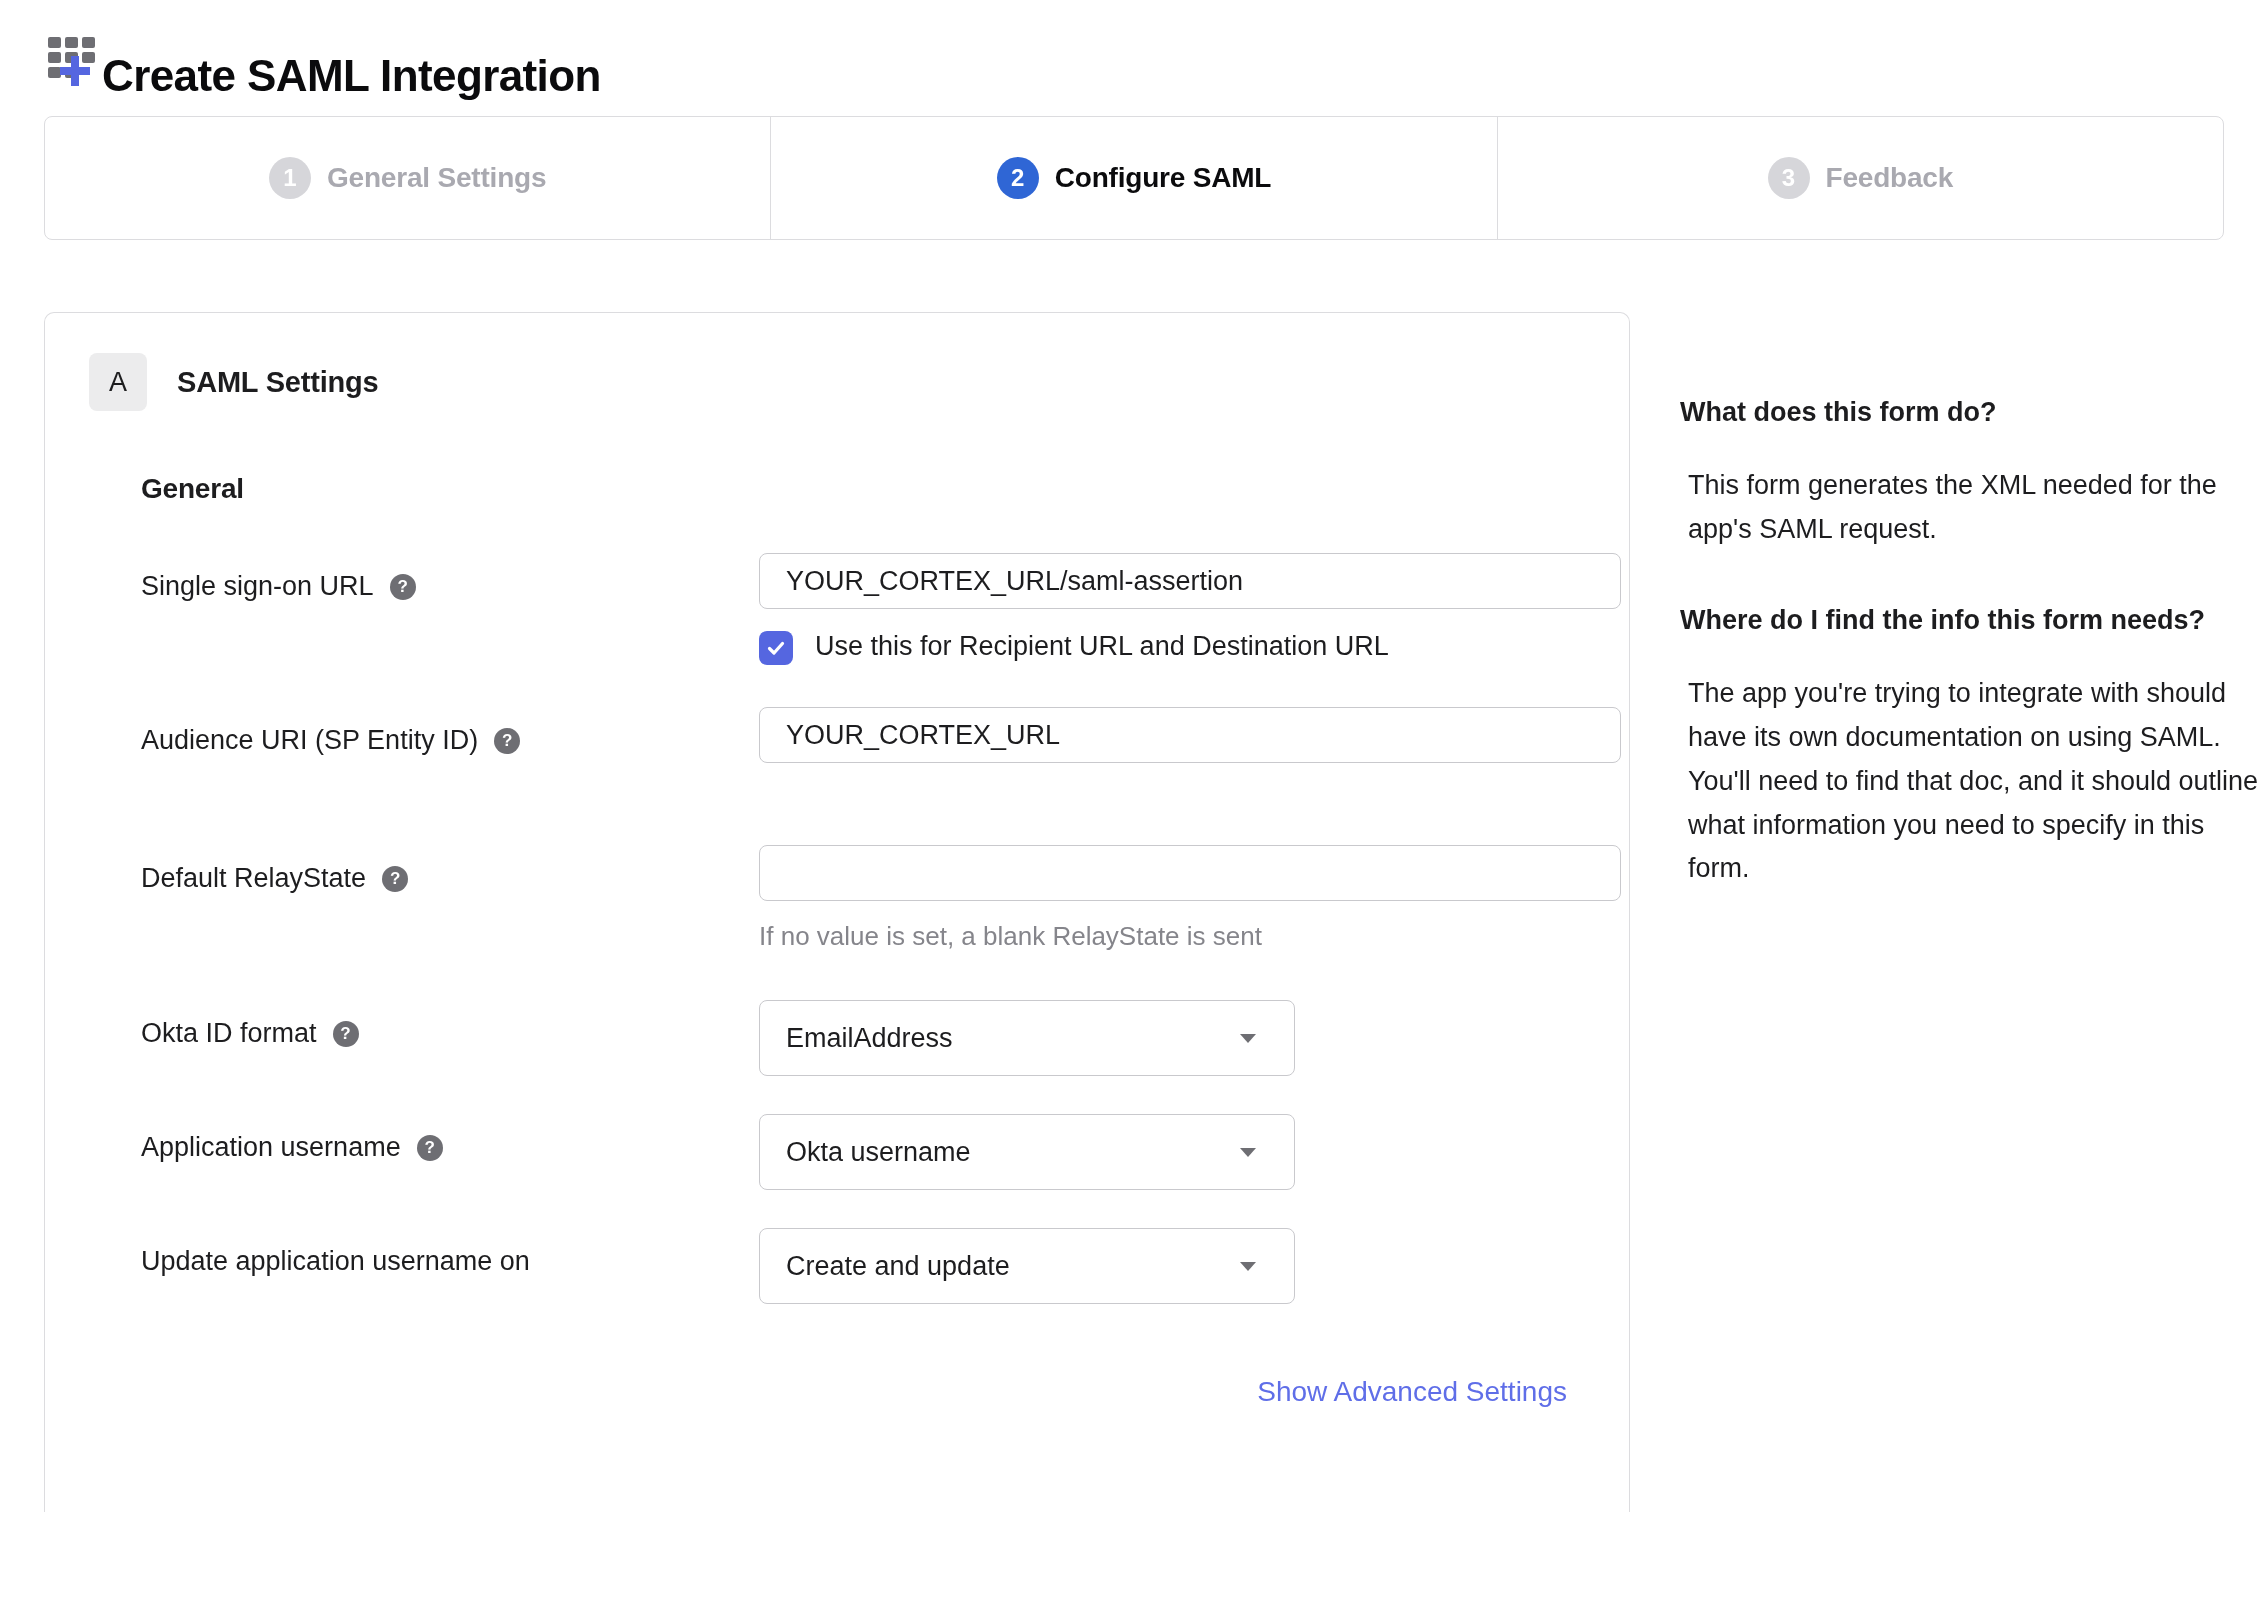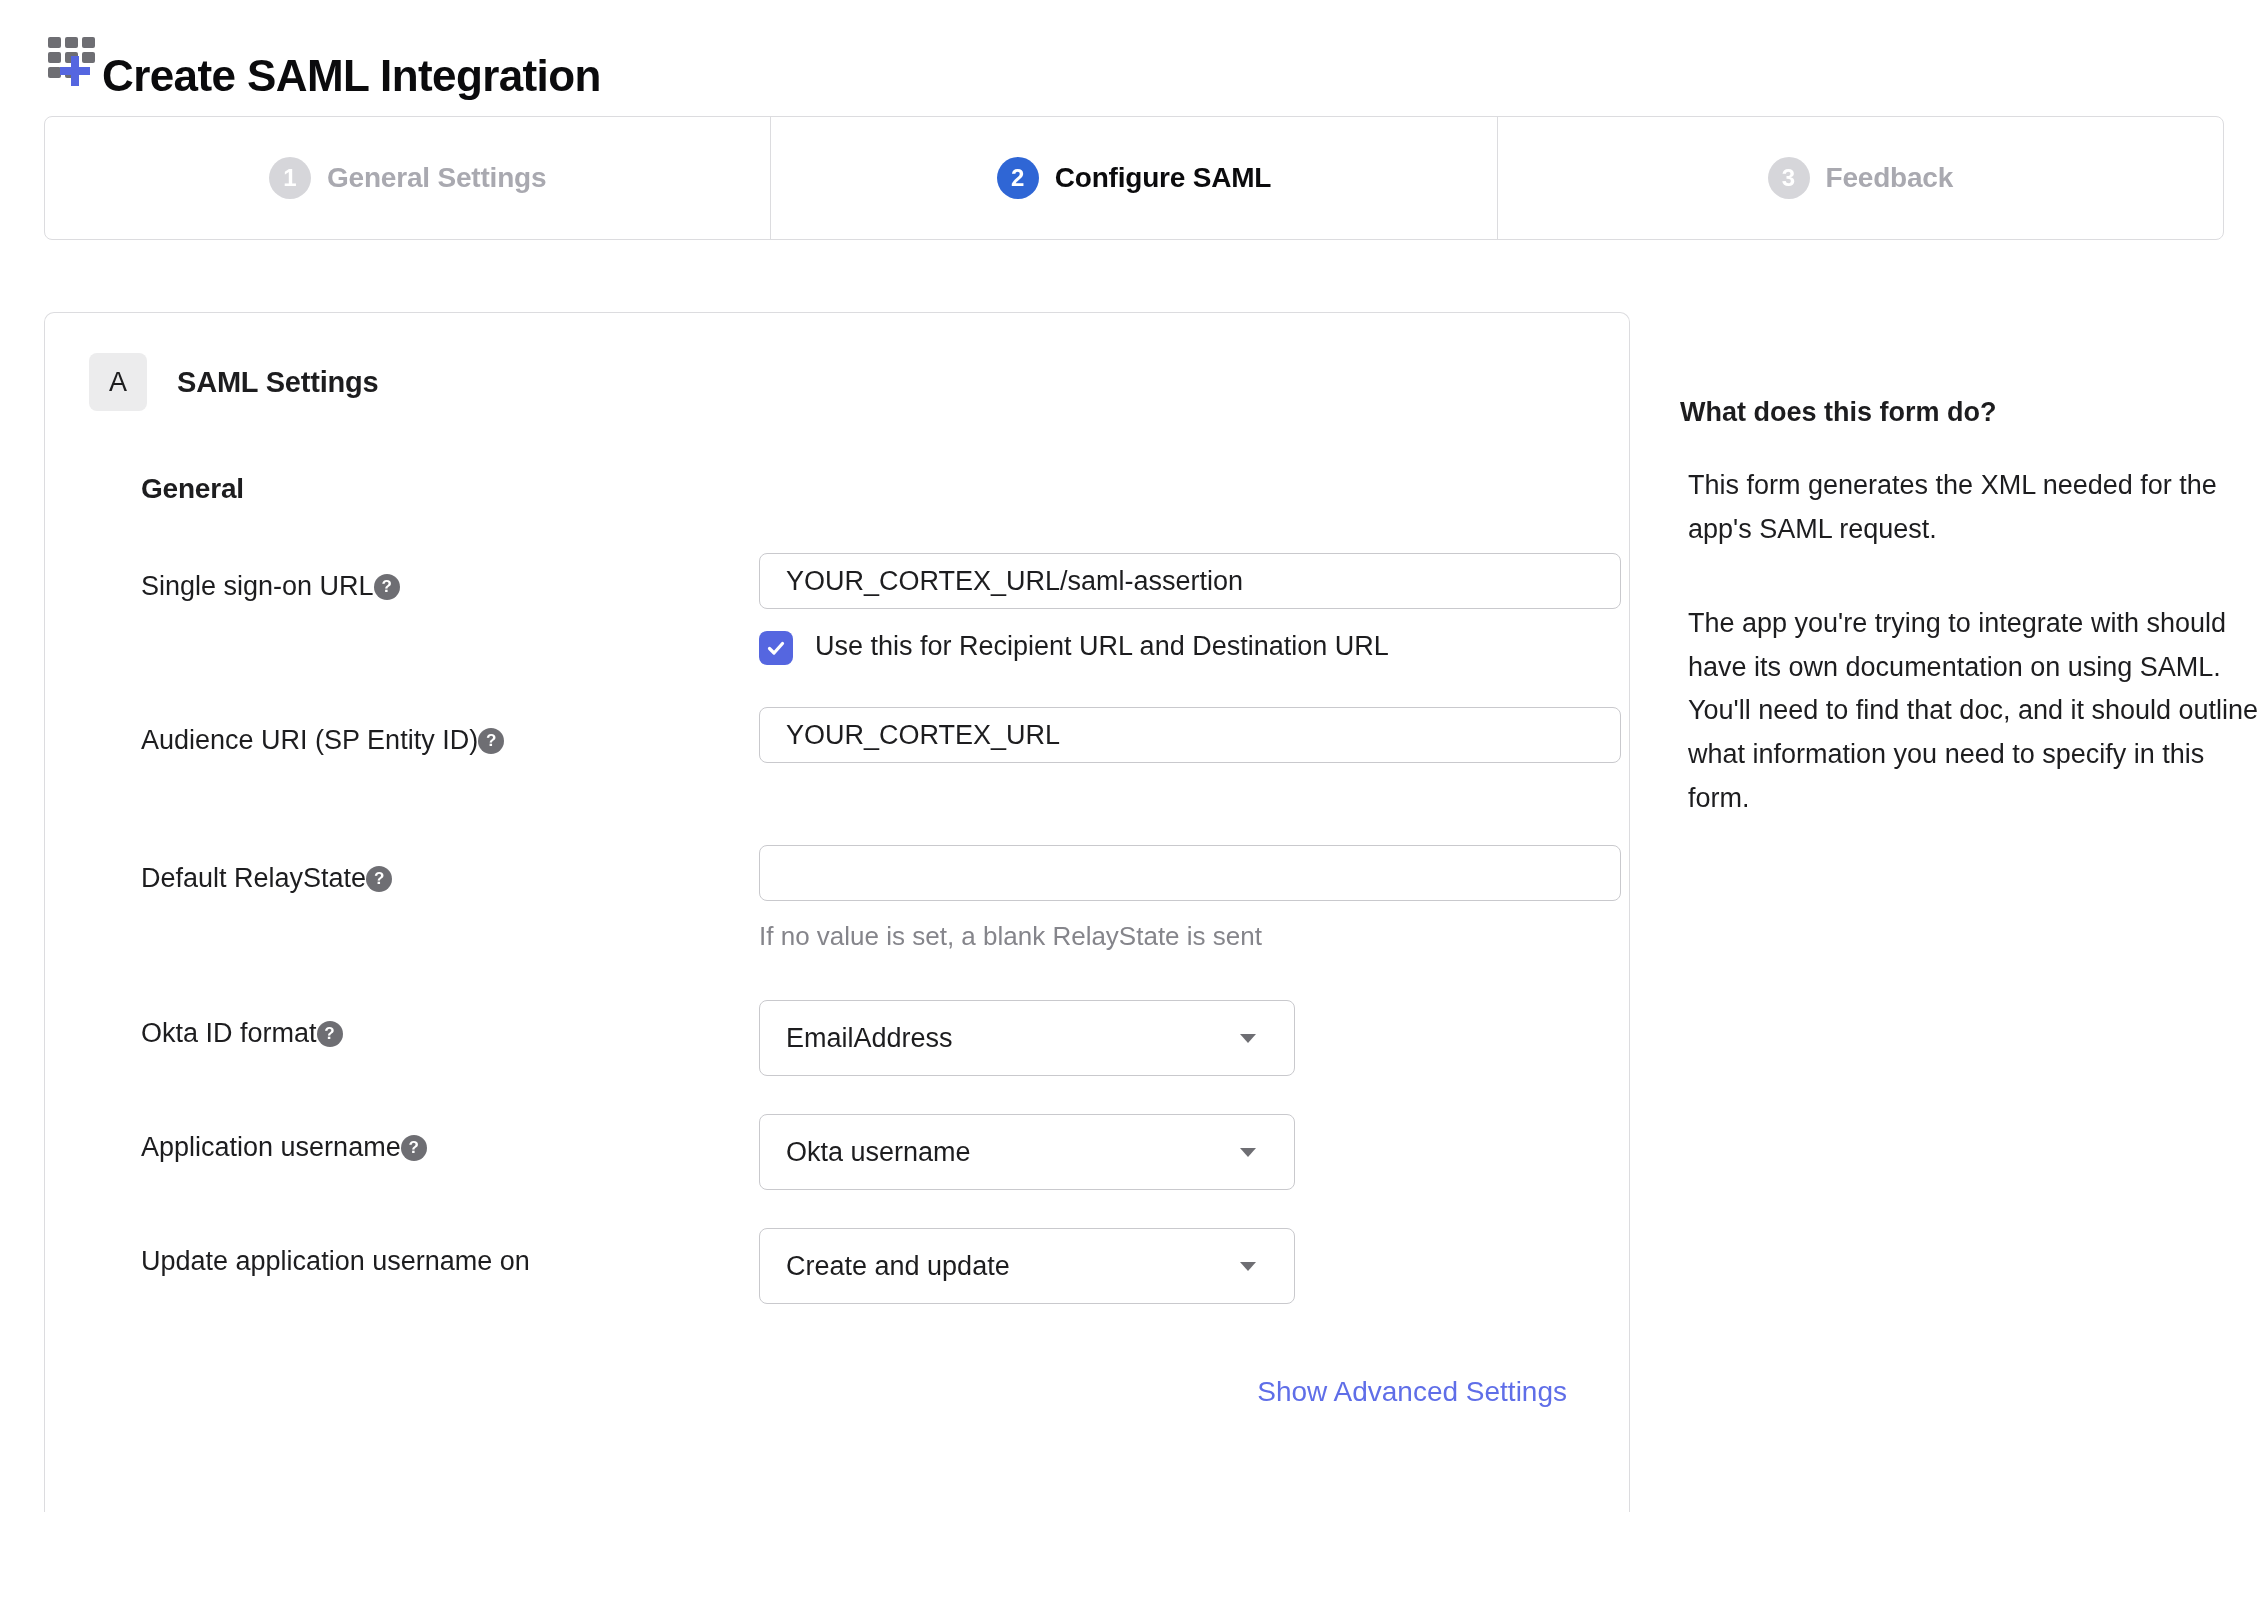--- a/index.html
+++ b/index.html
@@ -148,20 +148,21 @@
     display: flex;
     align-items: flex-start;
     margin-bottom: 18px;
     min-height: 96px;
   }
   .field-label-col {
     width: 618px;
     flex: 0 0 618px;
     display: flex;
     align-items: center;
+    gap: 16px;
     padding-top: 18px;
   }
   .field-label {
     font-size: 27px;
     color: #1d1d1f;
     white-space: nowrap;
   }
   .help-icon {
     width: 26px; height: 26px;
     border-radius: 50%;
@@ -407,16 +408,17 @@
       <div class="advanced-row">
         <span class="advanced-link">Show Advanced Settings</span>
       </div>
 
     </div>
   </div>
 
   <div class="info-panel">
     <div class="info-h">What does this form do?</div>
     <div class="info-p">This form generates the XML needed for the app's SAML request.</div>
+    <div class="info-h">Where do I find the info this form needs?</div>
     <div class="info-p last">The app you're trying to integrate with should have its own documentation on using SAML. You'll need to find that doc, and it should outline what information you need to specify in this form.</div>
   </div>
 
 </div>
 
 </body></html>

